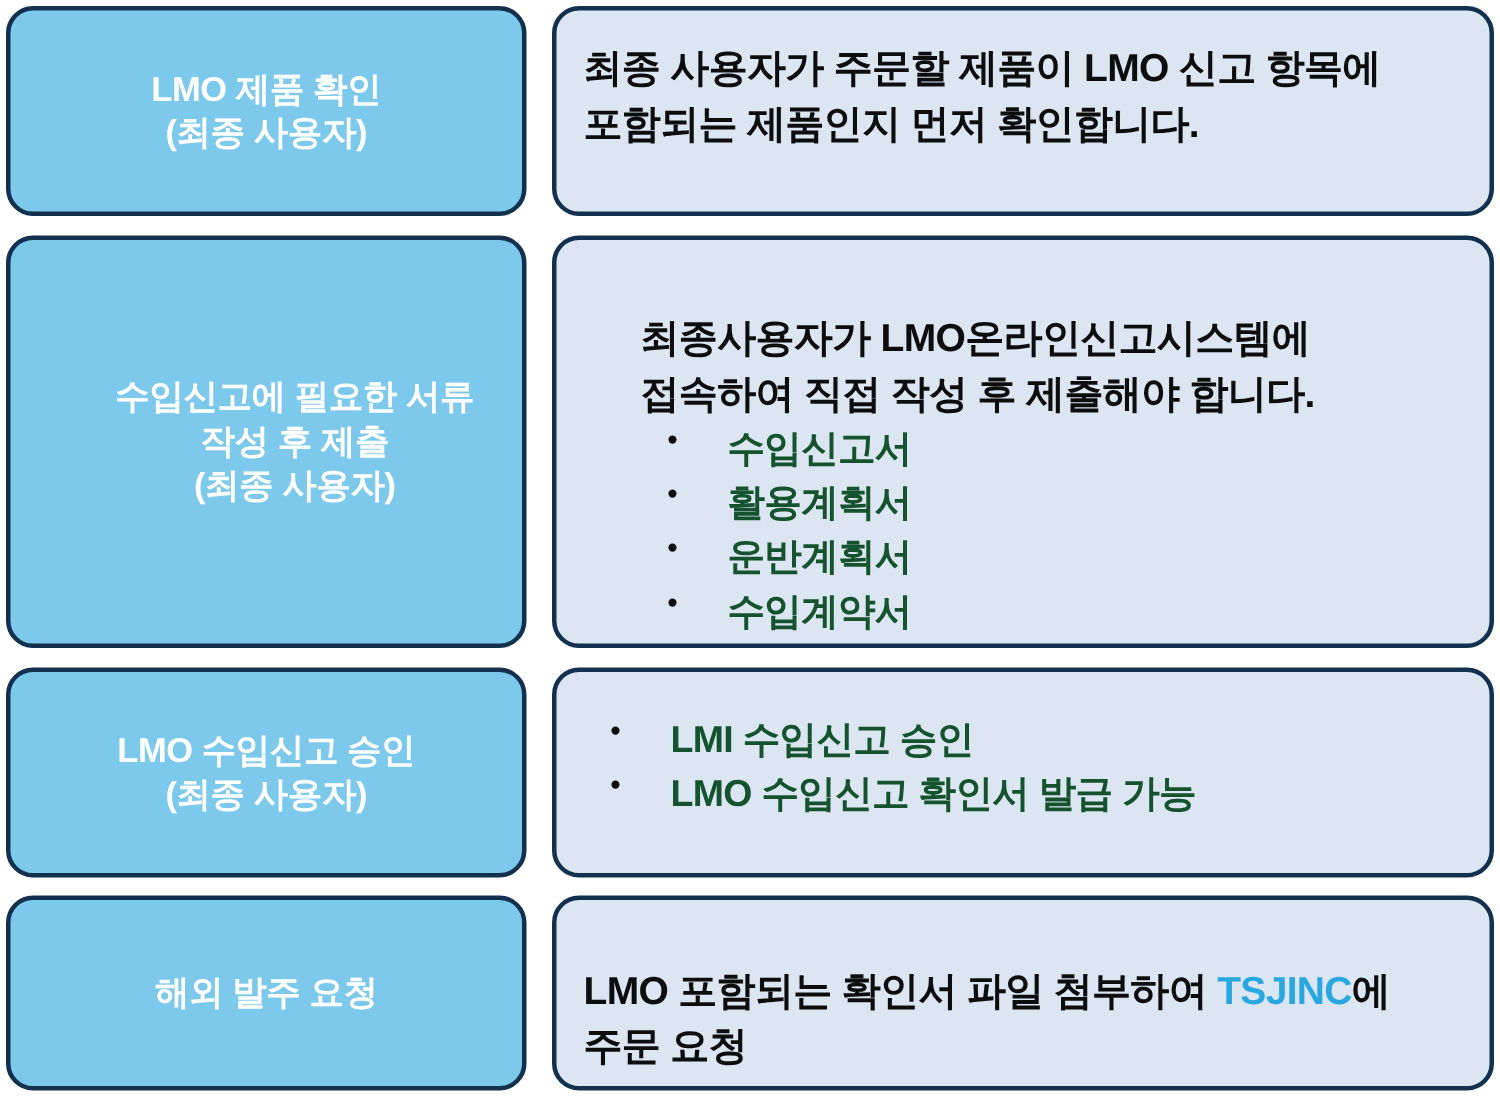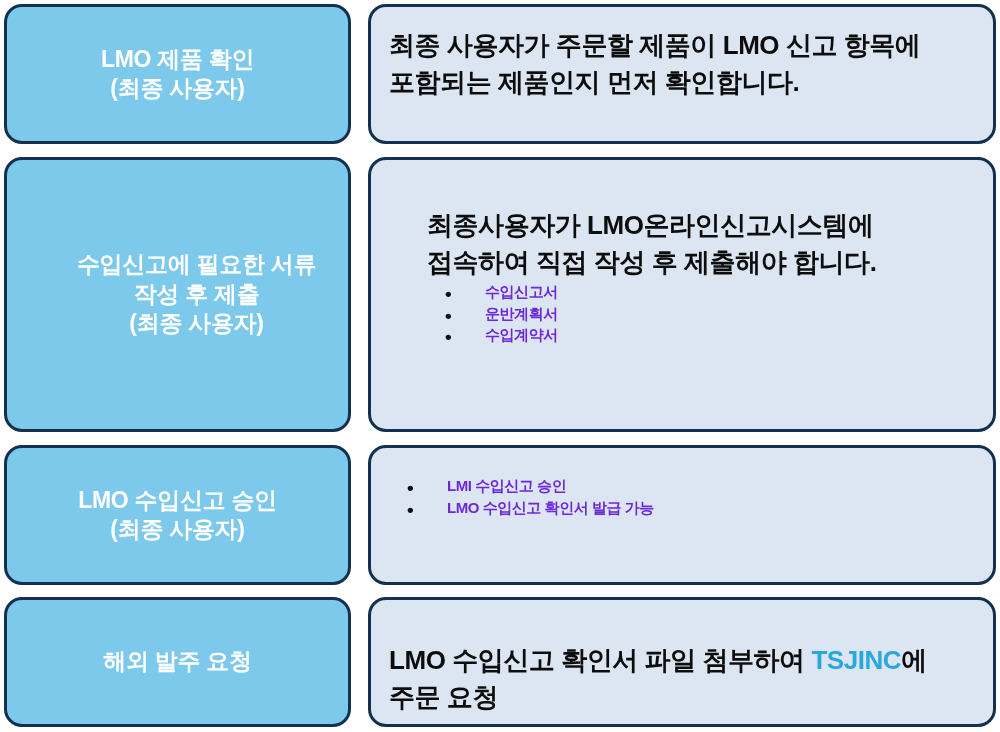--- a/index.html
+++ b/index.html
@@ -79,23 +79,23 @@
   }
 
   .bullet-list {
     list-style: none;
     margin: 0;
     padding: 0;
   }
 
   .bullet-item {
     position: relative;
-    color: #6d28d9;
+    color: #14532d;
     font-weight: bold;
-    font-size: 15px;
+    font-size: 25px;
     line-height: 1.45;
     letter-spacing: -0.45px;
     padding-left: 58px;
     margin: 0;
   }
 
   .bullet-item::before {
     content: "\2022";
     position: absolute;
     left: 18px;
@@ -146,20 +146,21 @@
     <div class="box label-box">
       <div class="label-text">수입신고에 필요한 서류
 작성 후 제출
 (최종 사용자)</div>
     </div>
     <div class="box desc-box">
       <div class="desc-inner">
         <p class="desc-para">최종사용자가 LMO온라인신고시스템에 접속하여 직접 작성 후 제출해야 합니다.</p>
         <ul class="bullet-list">
           <li class="bullet-item">수입신고서</li>
+          <li class="bullet-item">활용계획서</li>
           <li class="bullet-item">운반계획서</li>
           <li class="bullet-item">수입계약서</li>
         </ul>
       </div>
     </div>
   </div>
 
   <div class="row" id="row3">
     <div class="box label-box">
       <div class="label-text">LMO 수입신고 승인
@@ -174,18 +175,18 @@
       </div>
     </div>
   </div>
 
   <div class="row" id="row4">
     <div class="box label-box">
       <div class="label-text">해외 발주 요청</div>
     </div>
     <div class="box desc-box">
       <div class="desc-inner">
-        <p class="desc-para"><span>LMO 수입신고 확인서 파일 첨부하여 </span><span class="accent">TSJINC</span><span>에 주문 요청</span></p>
+        <p class="desc-para"><span>LMO 포함되는 확인서 파일 첨부하여 </span><span class="accent">TSJINC</span><span>에 주문 요청</span></p>
       </div>
     </div>
   </div>
 
 </div>
 
 </body></html>

